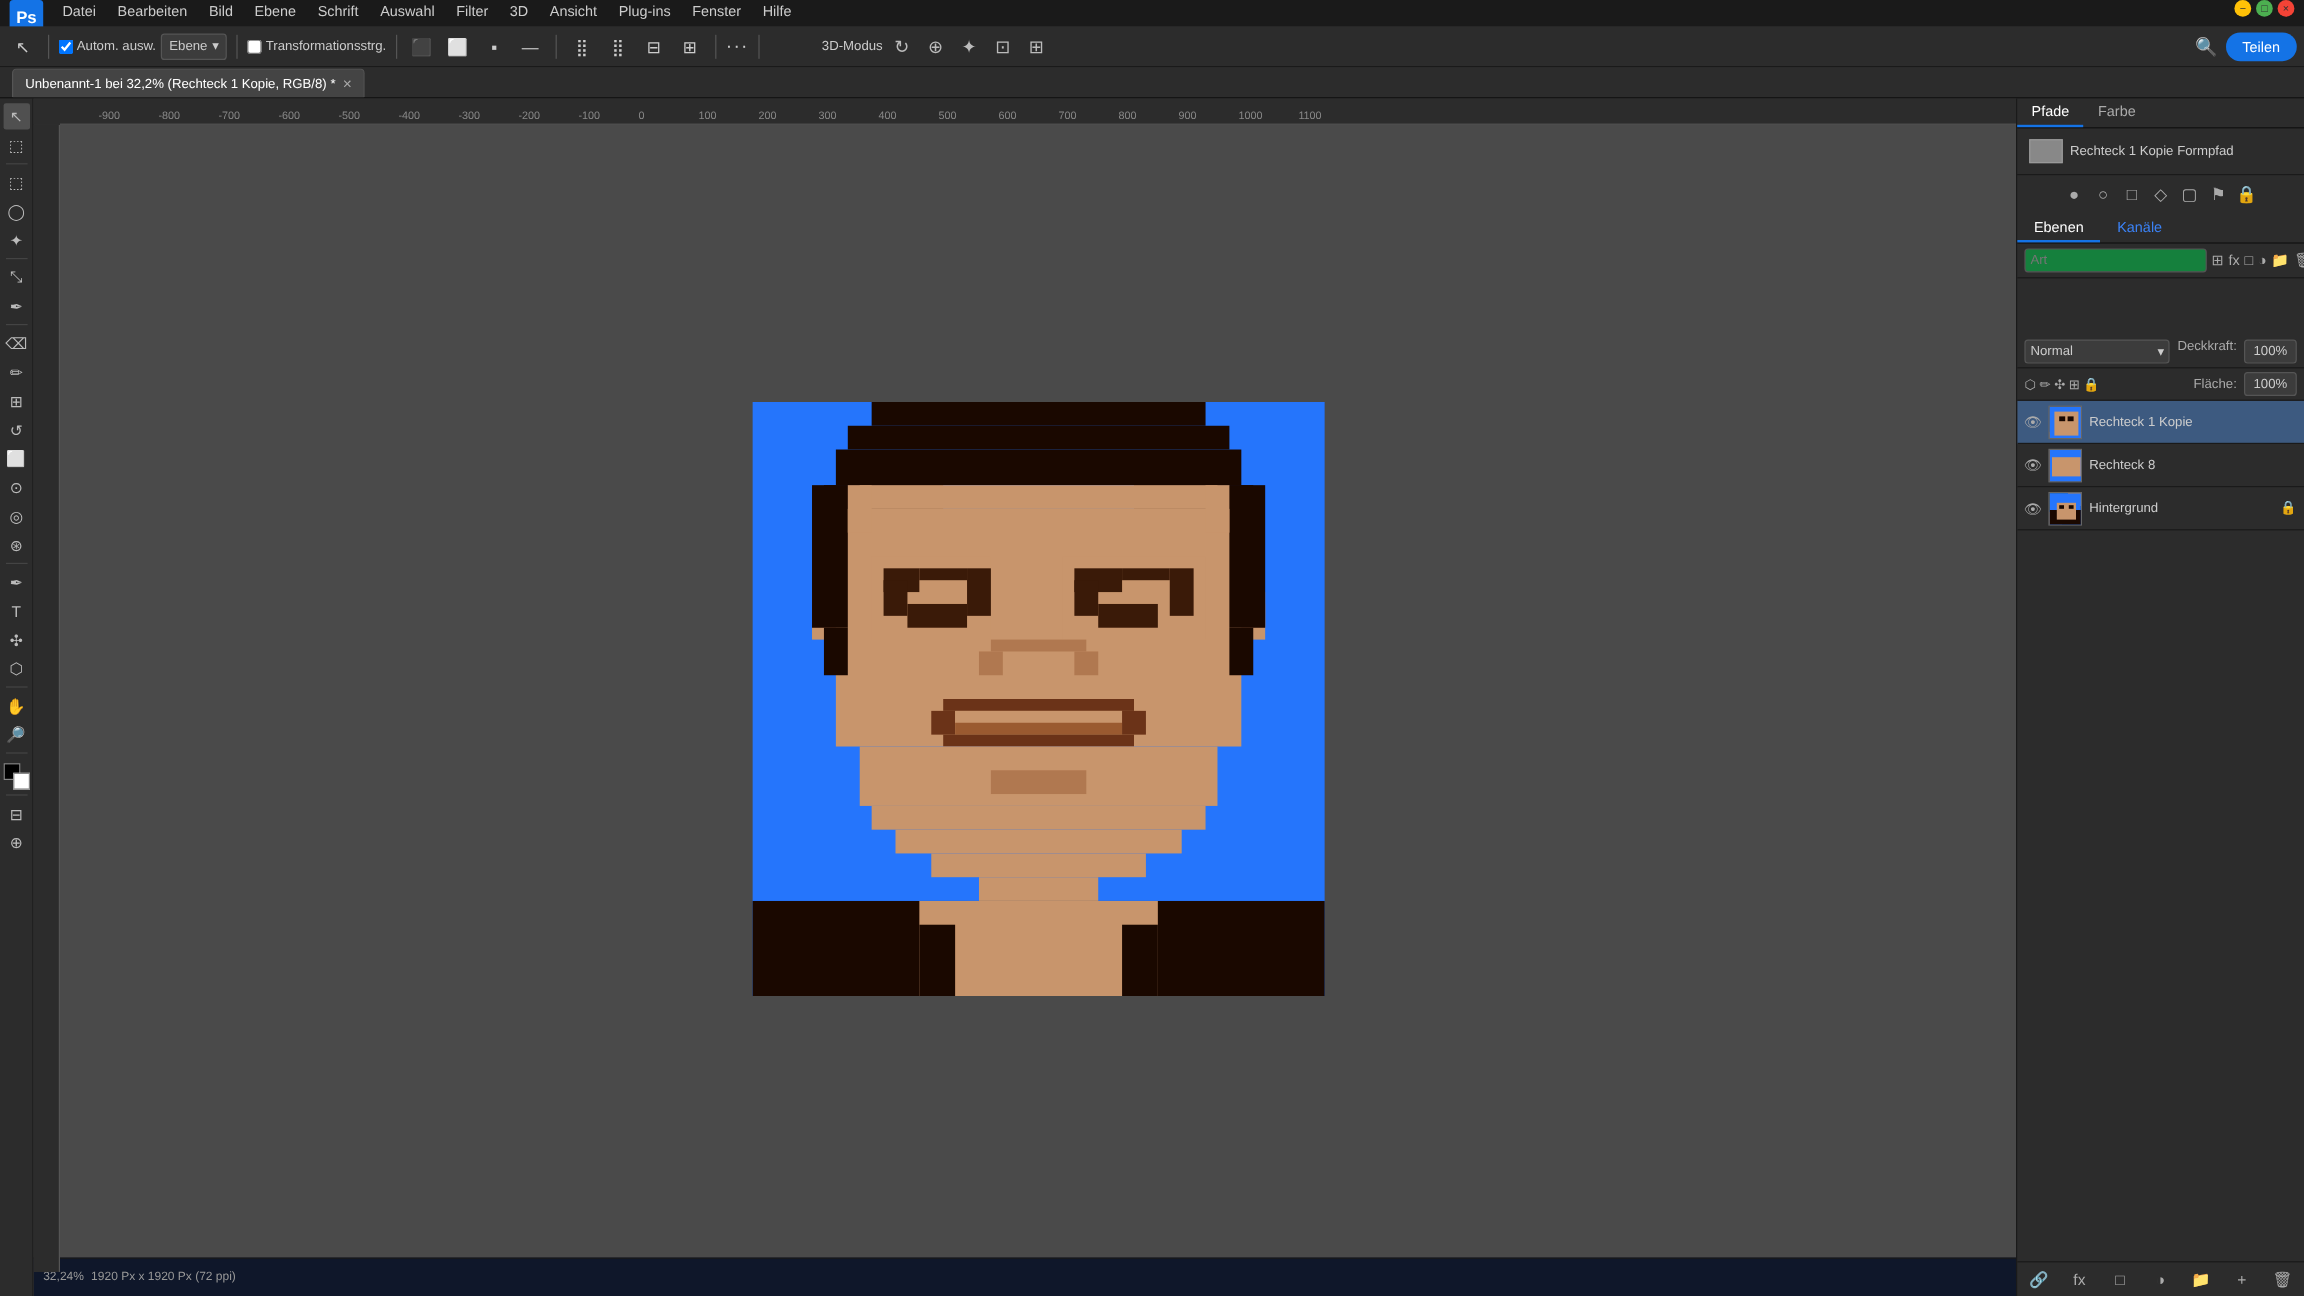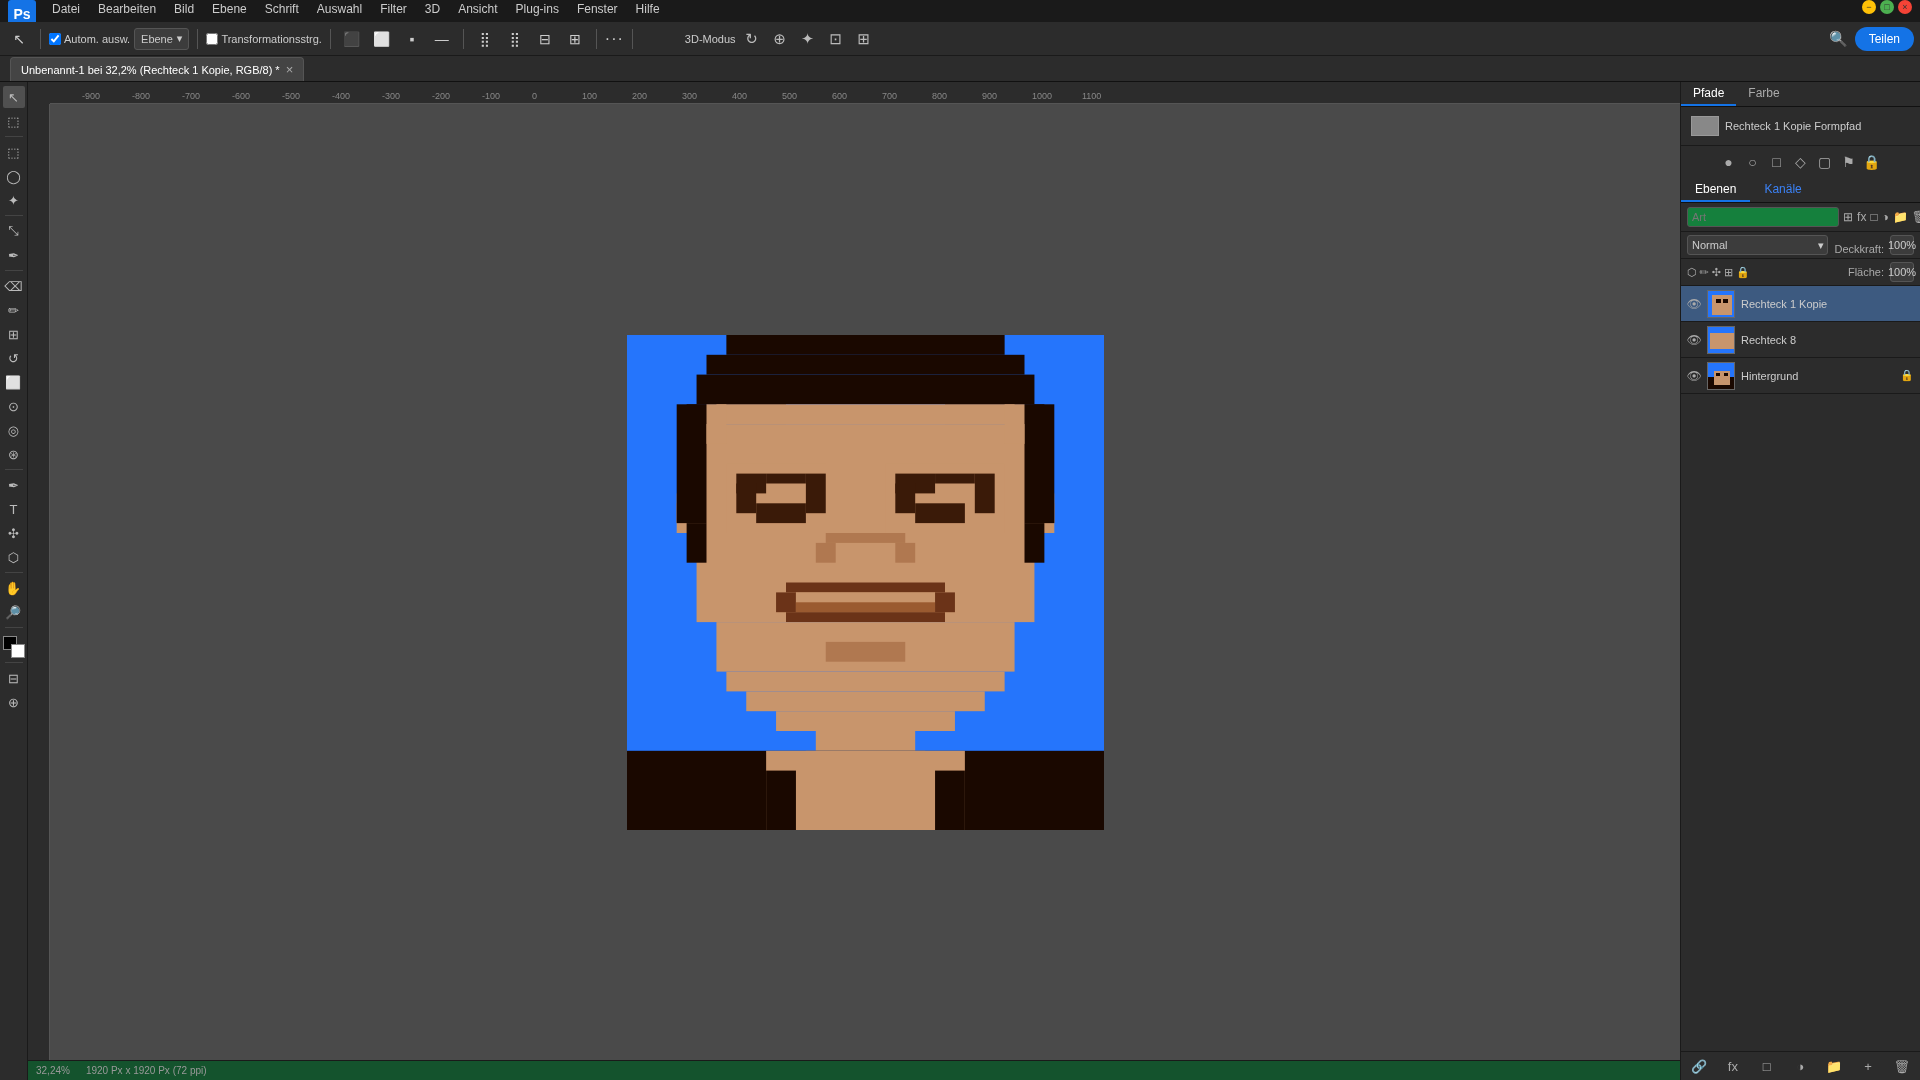--- a/index.html
+++ b/index.html
@@ -205,29 +205,29 @@
       overflow: auto;
       display: flex;
       align-items: center;
       justify-content: center;
       background: #4a4a4a;
     }
 
     #statusbar {
       position: absolute;
       bottom: 0; left: 0; right: 0;
-      height: 20px;
-      background: #14532d;
+      height: 32px;
+      background: #0f172a;
       border-top: 1px solid #1a1a1a;
       display: flex;
       align-items: center;
       padding: 0 8px;
       font-size: 10px;
       color: #999;
-      gap: 16px;
+      gap: 6px;
     }
 
     
     #right-panel {
       width: 240px;
       background: #2c2c2c;
       border-left: 1px solid #1a1a1a;
       display: flex;
       flex-direction: column;
       flex-shrink: 0;
@@ -321,44 +321,45 @@
       background: transparent;
       border: none;
       color: #aaa;
       cursor: pointer;
       font-size: 12px;
       display: flex; align-items: center; justify-content: center;
     }
 
     #layers-blend-row {
       display: flex;
-      align-items: flex-end;
+      align-items: flex-start;
       padding: 3px 6px;
       gap: 6px;
       border-bottom: 1px solid #1a1a1a;
+      margin-top: 48px;
     }
     .blend-dropdown {
       flex: 1;
       background: #3c3c3c;
       border: 1px solid #555;
       border-radius: 3px;
       height: 20px;
       color: #ccc;
       padding: 0 4px;
       font-size: 11px;
       display: flex; align-items: center; justify-content: space-between;
       cursor: pointer;
     }
     .opacity-label { font-size: 11px; color: #aaa; }
     .opacity-value {
       background: #3c3c3c;
       border: 1px solid #555;
       border-radius: 3px;
       height: 20px;
-      width: 24px;
+      width: 44px;
       color: #ccc;
       padding: 0 4px;
       font-size: 11px;
       display: flex; align-items: center; justify-content: center;
     }
 
     #layers-fill-row {
       display: flex;
       align-items: center;
       padding: 3px 6px;

